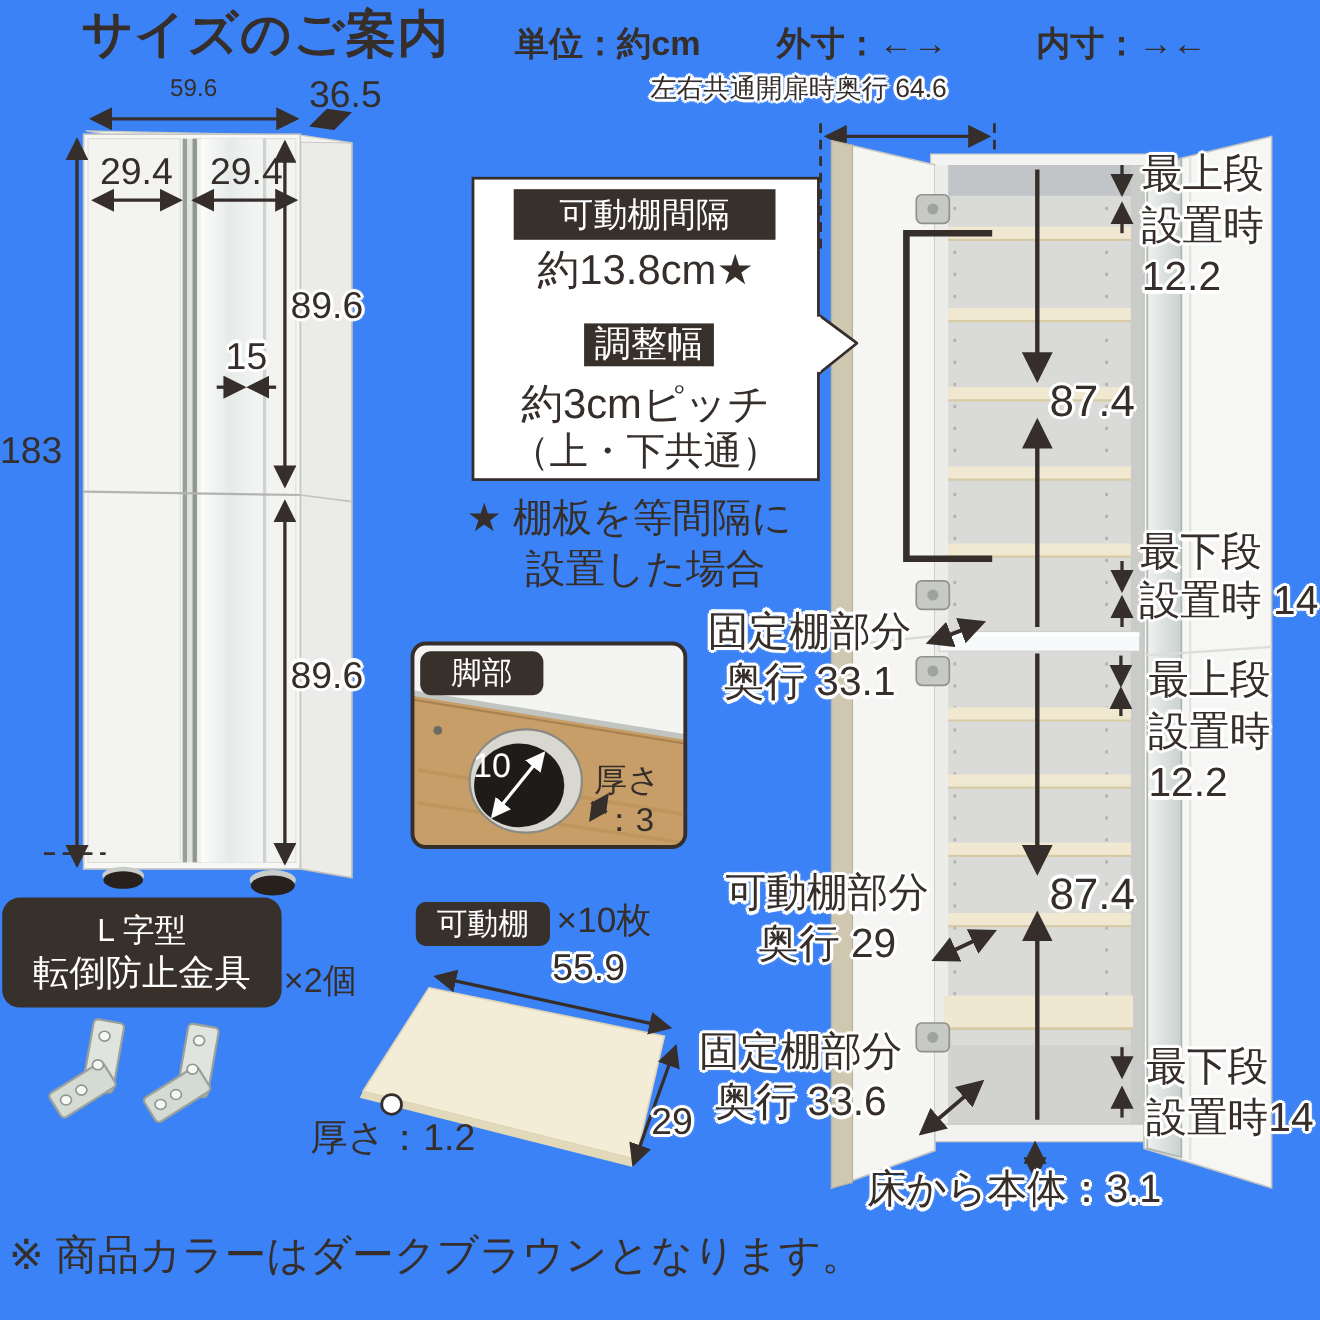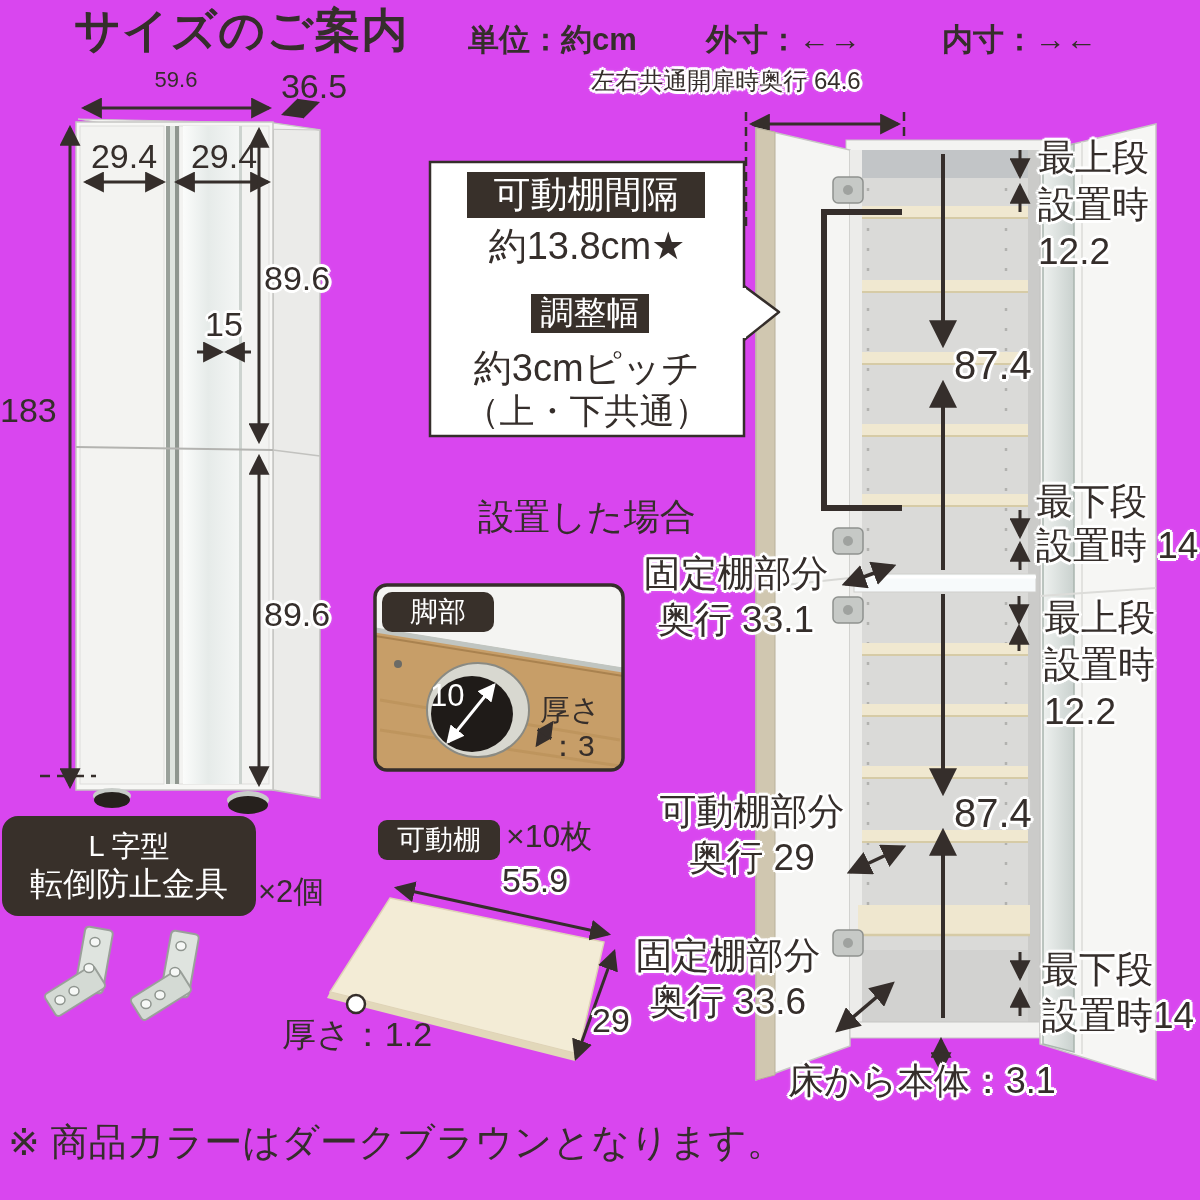--- a/index.html
+++ b/index.html
@@ -1,17 +1,17 @@
 <!DOCTYPE html>
 <html><head>
 <meta charset="utf-8">
 <style>
   html,body{margin:0;padding:0;background:#fff}
   body{width:1200px;height:1200px;font-family:"Liberation Sans","DejaVu Sans",sans-serif;color:#352e2b}
-  .stage{position:relative;width:1200px;height:1200px;background:#d946ef;overflow:hidden}
+  .stage{position:relative;width:1200px;height:1200px;background:#3b82f6;overflow:hidden}
   svg.scene{position:absolute;left:0;top:0}
   .t{position:absolute;white-space:nowrap;line-height:1.06}
   .dim{font-weight:500}
   .ctr{text-align:center}
   .halo{text-shadow:-2px -2px 0 #fff,2px -2px 0 #fff,-2px 2px 0 #fff,2px 2px 0 #fff,0 -3px 0 #fff,0 3px 0 #fff,-3px 0 0 #fff,3px 0 0 #fff,0 0 5px #fff}
   .darkbox{position:absolute;background:#38302a;color:#fff;display:flex;align-items:center;justify-content:center;box-sizing:border-box}
   .title{font-size:46px;font-weight:700;letter-spacing:1px}
   .h2{font-size:31px;font-weight:600}
 </style>
 </head>
@@ -237,25 +237,26 @@
 <div class="t dim ctr" style="left:276px;top:68px;width:76px;font-size:34px">36.5</div>
 <div class="t dim ctr" style="left:82px;top:138px;width:84px;font-size:34px">29.4</div>
 <div class="t dim ctr" style="left:180px;top:138px;width:88px;font-size:34px">29.4</div>
 <div class="t dim halo" style="left:264px;top:260px;font-size:34px">89.6</div>
 <div class="t dim ctr halo" style="left:196px;top:306px;width:56px;font-size:34px">15</div>
 <div class="t dim" style="left:0px;top:392px;font-size:34px">183</div>
 <div class="t dim halo" style="left:264px;top:596px;font-size:34px">89.6</div>
 
 <div class="t dim ctr halo" style="left:476px;top:68px;width:500px;font-size:24px">左右共通開扉時奥行 64.6</div>
 
-<div class="darkbox" style="left:467px;top:172px;width:238px;height:46px;font-size:37px">可動棚間隔</div>
+<div class="darkbox" style="left:467px;top:172px;width:238px;height:46px;font-size:31px">可動棚間隔</div>
 <div class="t ctr" style="left:430px;top:226px;width:314px;font-size:38px">約13.8cm★</div>
 <div class="darkbox" style="left:531px;top:294px;width:118px;height:39px;font-size:33px">調整幅</div>
 <div class="t ctr" style="left:430px;top:348px;width:314px;font-size:38px">約3cmピッチ</div>
 <div class="t ctr" style="left:430px;top:392px;width:314px;font-size:35px">（上・下共通）</div>
+<div class="t" style="left:424px;top:452px;font-size:36px">★ 棚板を等間隔に</div>
 <div class="t" style="left:478px;top:498px;font-size:36px">設置した場合</div>
 
 <div class="t dim halo" style="left:954px;top:344px;font-size:40px">87.4</div>
 <div class="t dim halo" style="left:954px;top:792px;font-size:40px">87.4</div>
 
 <div class="t dim halo" style="left:1038px;top:138px;font-size:37px">最上段</div>
 <div class="t dim halo" style="left:1038px;top:185px;font-size:37px">設置時</div>
 <div class="t dim halo" style="left:1038px;top:232px;font-size:37px">12.2</div>
 <div class="t dim halo" style="left:1036px;top:482px;font-size:37px">最下段</div>
 <div class="t dim halo" style="left:1036px;top:526px;font-size:37px">設置時 14</div>

